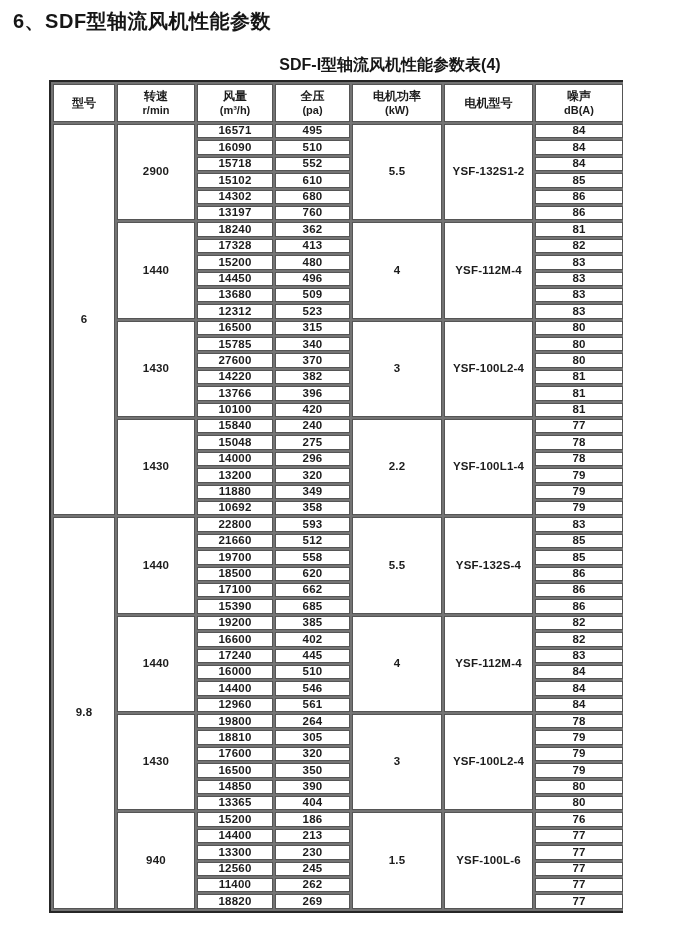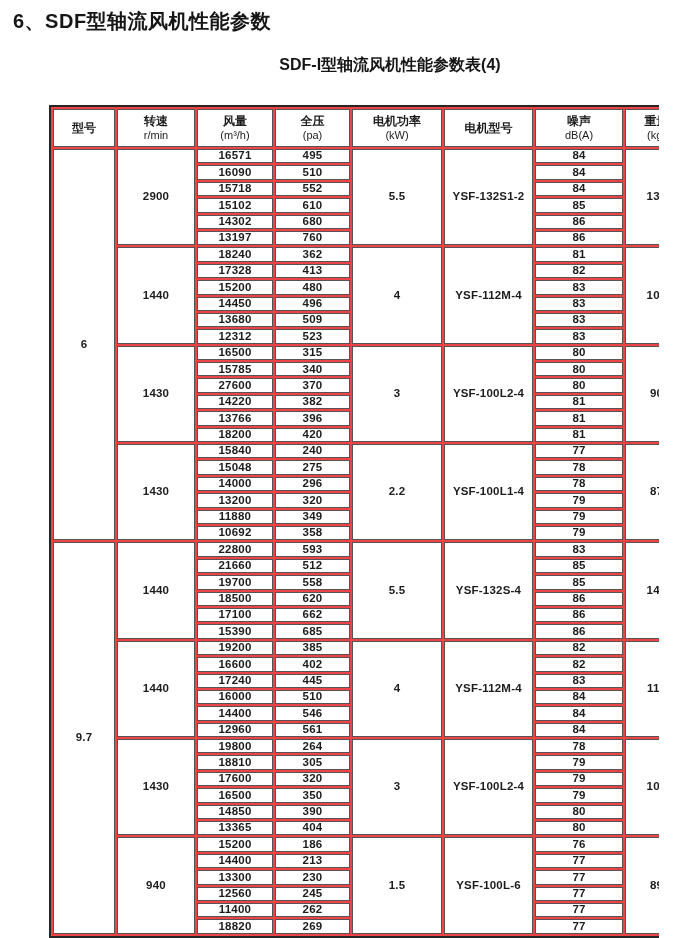--- a/index.html
+++ b/index.html
@@ -10,21 +10,20 @@
     height: 938px;
     font-family: "Liberation Sans", "DejaVu Sans", sans-serif;
     color: #1c1c1c;
     -webkit-font-smoothing: antialiased;
   }
   .page {
     position: relative;
     width: 623px;
     height: 938px;
     overflow: hidden;
-    padding-left: 36px;
   }
   .doc-title {
     position: absolute;
     left: 13px;
     top: 8px;
     font-size: 20px;
     font-weight: bold;
     letter-spacing: 0.5px;
     color: #161616;
     white-space: nowrap;
@@ -37,46 +36,46 @@
     text-align: center;
     font-size: 16px;
     font-weight: bold;
     color: #161616;
     white-space: nowrap;
     margin-left: 40px;
   }
   table.fan-table {
     position: absolute;
     left: 49px;
-    top: 105px;
+    top: 80px;
     width: 639px;
     table-layout: fixed;
     border-collapse: separate;
     border-spacing: 2px;
     border: 2px solid #262626;
-    background: #ef4444;
+    background: #737373;
   }
   table.fan-table th,
   table.fan-table td {
     border: 1px solid #555555;
     text-align: center;
     vertical-align: middle;
     padding: 0;
     font-weight: bold;
     background: #ffffff;
     overflow: hidden;
   }
   table.fan-table th {
     height: 36px;
     font-size: 12px;
     line-height: 1.2;
   }
   .hdr-unit {
     font-size: 11px;
-    font-weight: normal;
+    font-weight: bold;
   }
   table.fan-table td {
     height: 12.4px;
     font-size: 11.5px;
     line-height: 1;
     letter-spacing: 0.2px;
   }
   td.cell-model { font-size: 12px; }
   td.cell-motor { letter-spacing: 0; font-size: 11.5px; }
 </style>
@@ -227,21 +226,21 @@
           <td class="cell-airflow">14220</td>
           <td class="cell-pressure">382</td>
           <td class="cell-noise">81</td>
         </tr>
         <tr>
           <td class="cell-airflow">13766</td>
           <td class="cell-pressure">396</td>
           <td class="cell-noise">81</td>
         </tr>
         <tr>
-          <td class="cell-airflow">18200</td>
+          <td class="cell-airflow">10100</td>
           <td class="cell-pressure">420</td>
           <td class="cell-noise">81</td>
         </tr>
         <tr>
           <td class="cell-speed" rowspan="6">1430</td>
           <td class="cell-airflow">15840</td>
           <td class="cell-pressure">240</td>
           <td class="cell-power" rowspan="6">2.2</td>
           <td class="cell-motor" rowspan="6">YSF-100L1-4</td>
           <td class="cell-noise">77</td>
@@ -266,21 +265,21 @@
           <td class="cell-airflow">11880</td>
           <td class="cell-pressure">349</td>
           <td class="cell-noise">79</td>
         </tr>
         <tr>
           <td class="cell-airflow">10692</td>
           <td class="cell-pressure">358</td>
           <td class="cell-noise">79</td>
         </tr>
         <tr>
-          <td class="cell-model" rowspan="24">9.7</td>
+          <td class="cell-model" rowspan="24">9.8</td>
           <td class="cell-speed" rowspan="6">1440</td>
           <td class="cell-airflow">22800</td>
           <td class="cell-pressure">593</td>
           <td class="cell-power" rowspan="6">5.5</td>
           <td class="cell-motor" rowspan="6">YSF-132S-4</td>
           <td class="cell-noise">83</td>
           <td class="cell-weight" rowspan="6">142</td>
         </tr>
         <tr>
           <td class="cell-airflow">21660</td>

